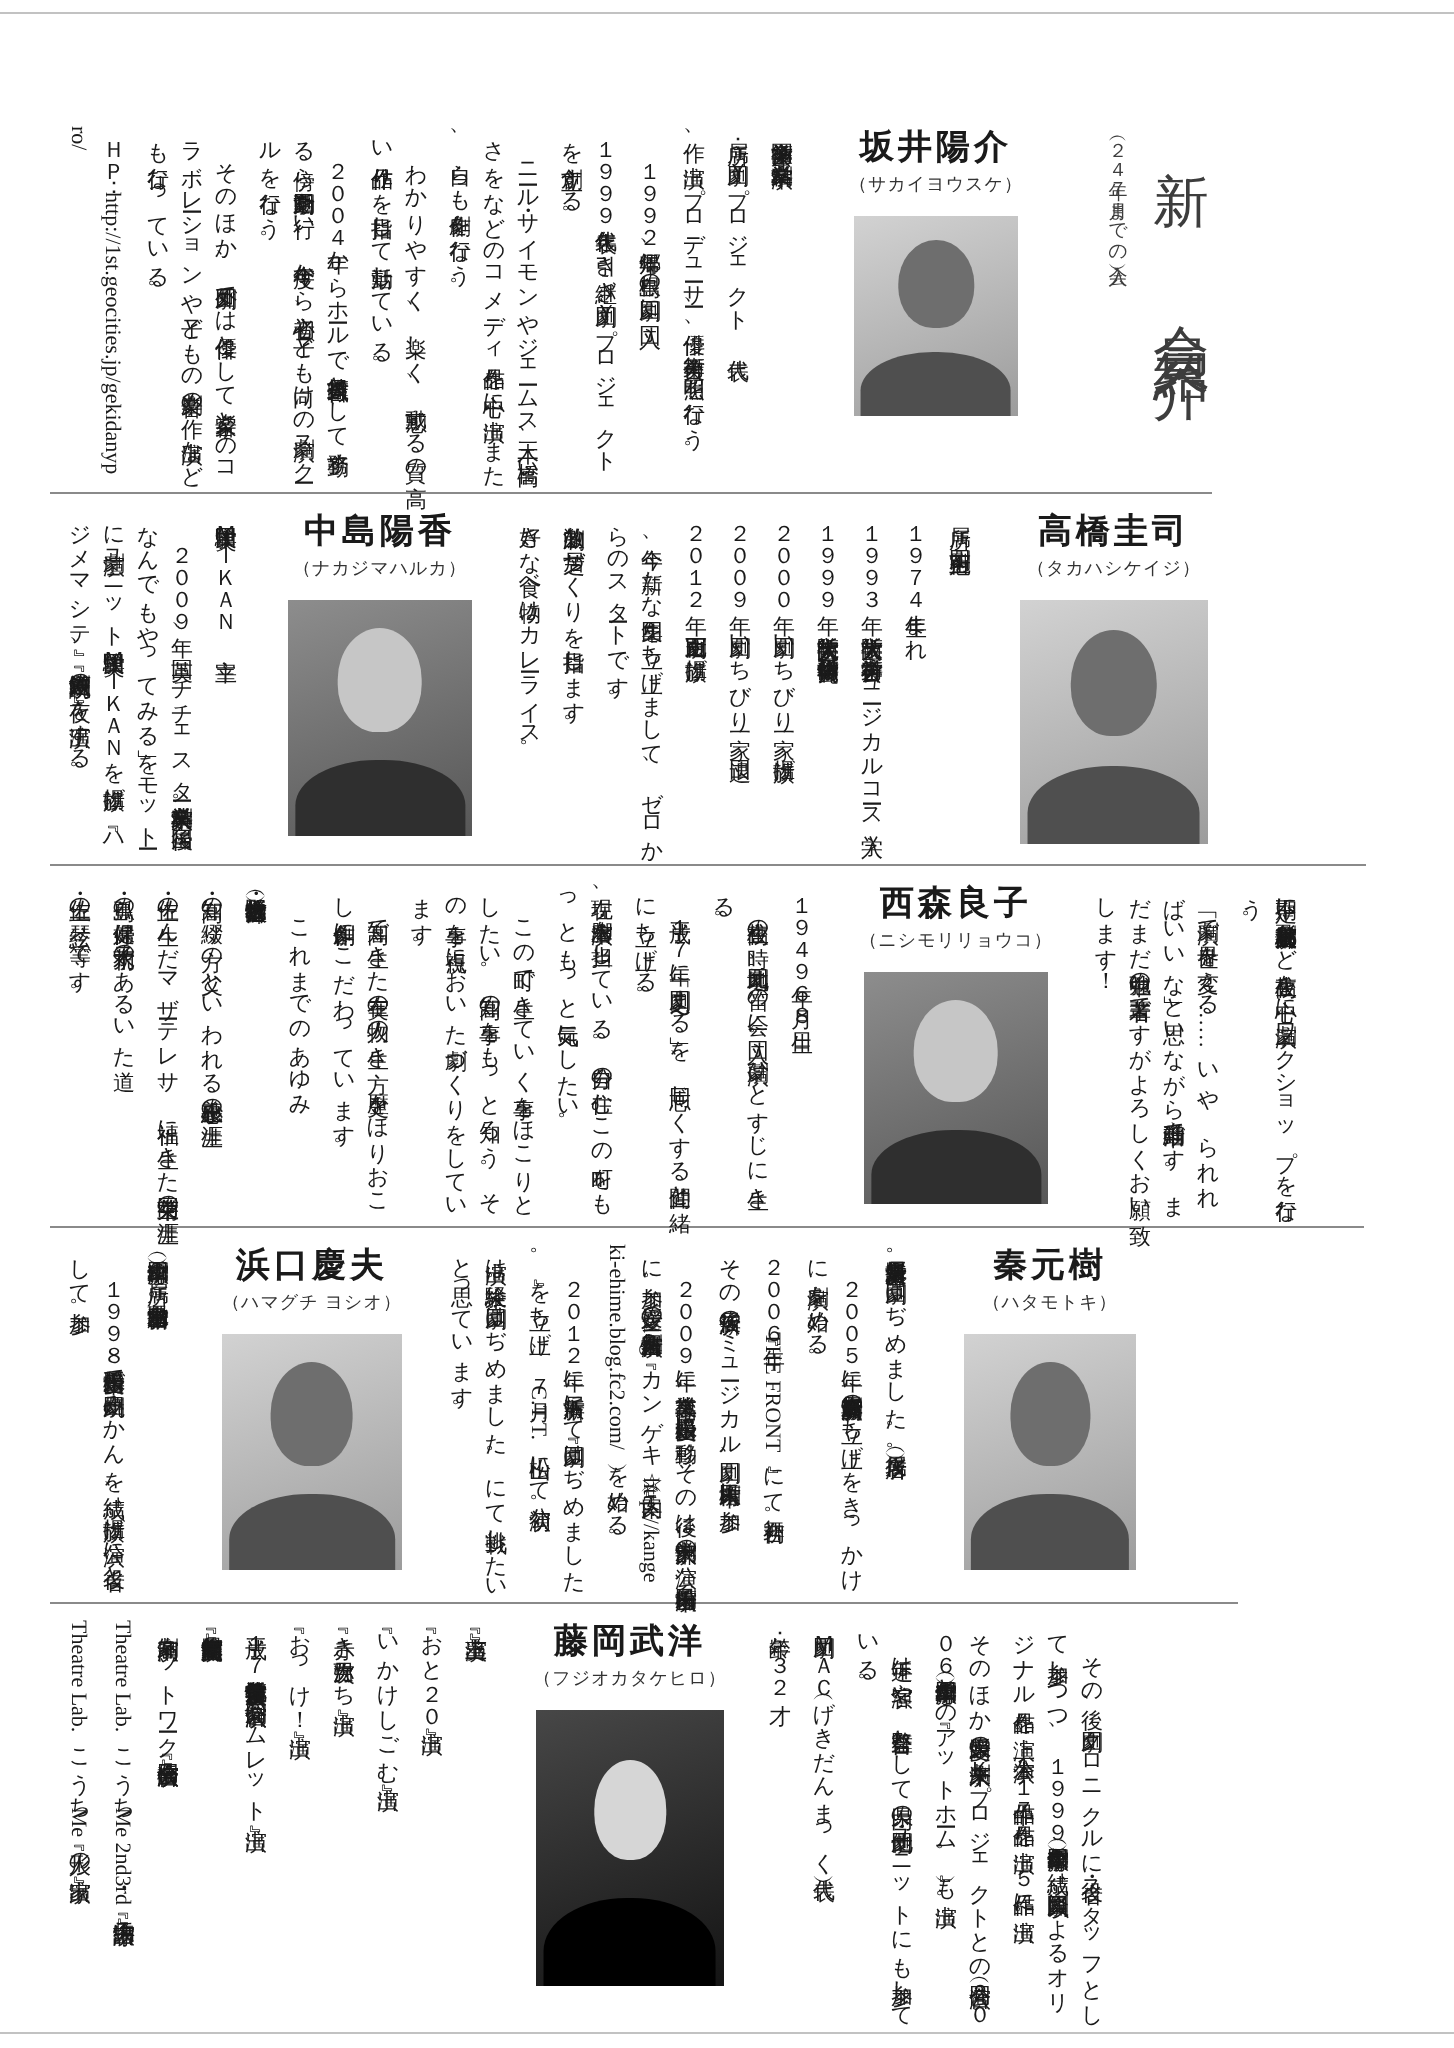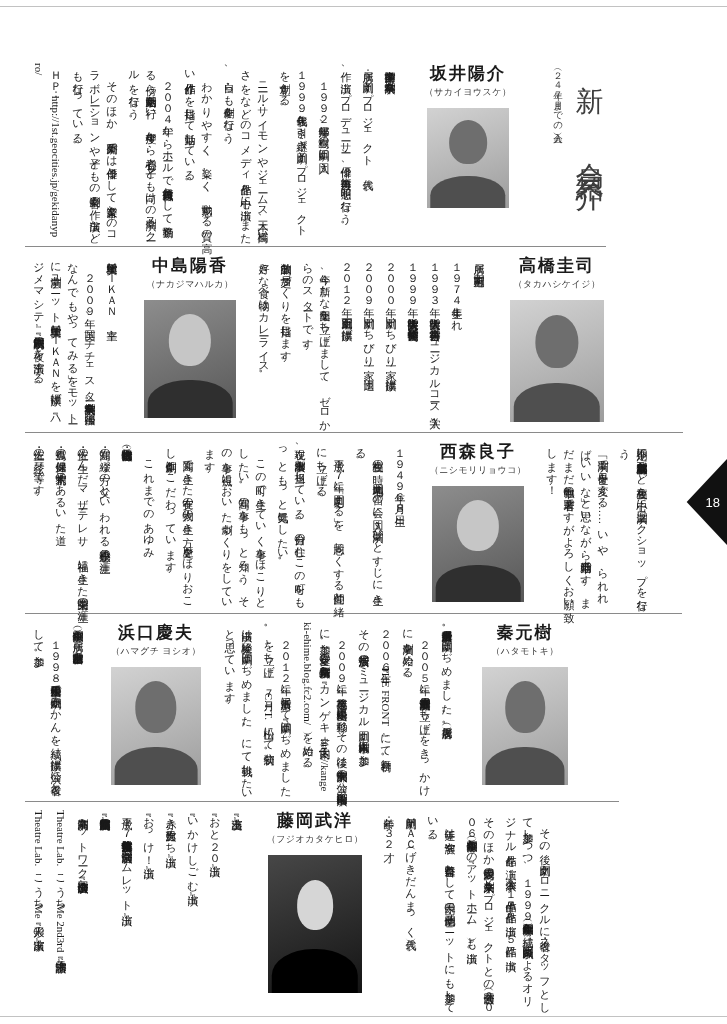--- a/index.html
+++ b/index.html
@@ -196,16 +196,13 @@
       <p>『おっけ！』演出</p>
       <p>平成１７年度舞台芸術活性化事業公演　演劇合同公演『ハムレット』出演</p>
       <p>高知県立美術館制作『鷹舞』出演</p>
       <p>高知演劇ネットワーク演会合同公演『橋』出演</p>
       <p>Theatre Lab.こうちMe 2nd・3rd『天守物語』出演</p>
       <p>Theatre Lab.こうちMe『人形の家』出演</p>
     </section>
 
   </div>
 
-  <div class="tab">
-    <span class="tabnum">18</span>
-  </div>
 </div>
 
 </body></html>

